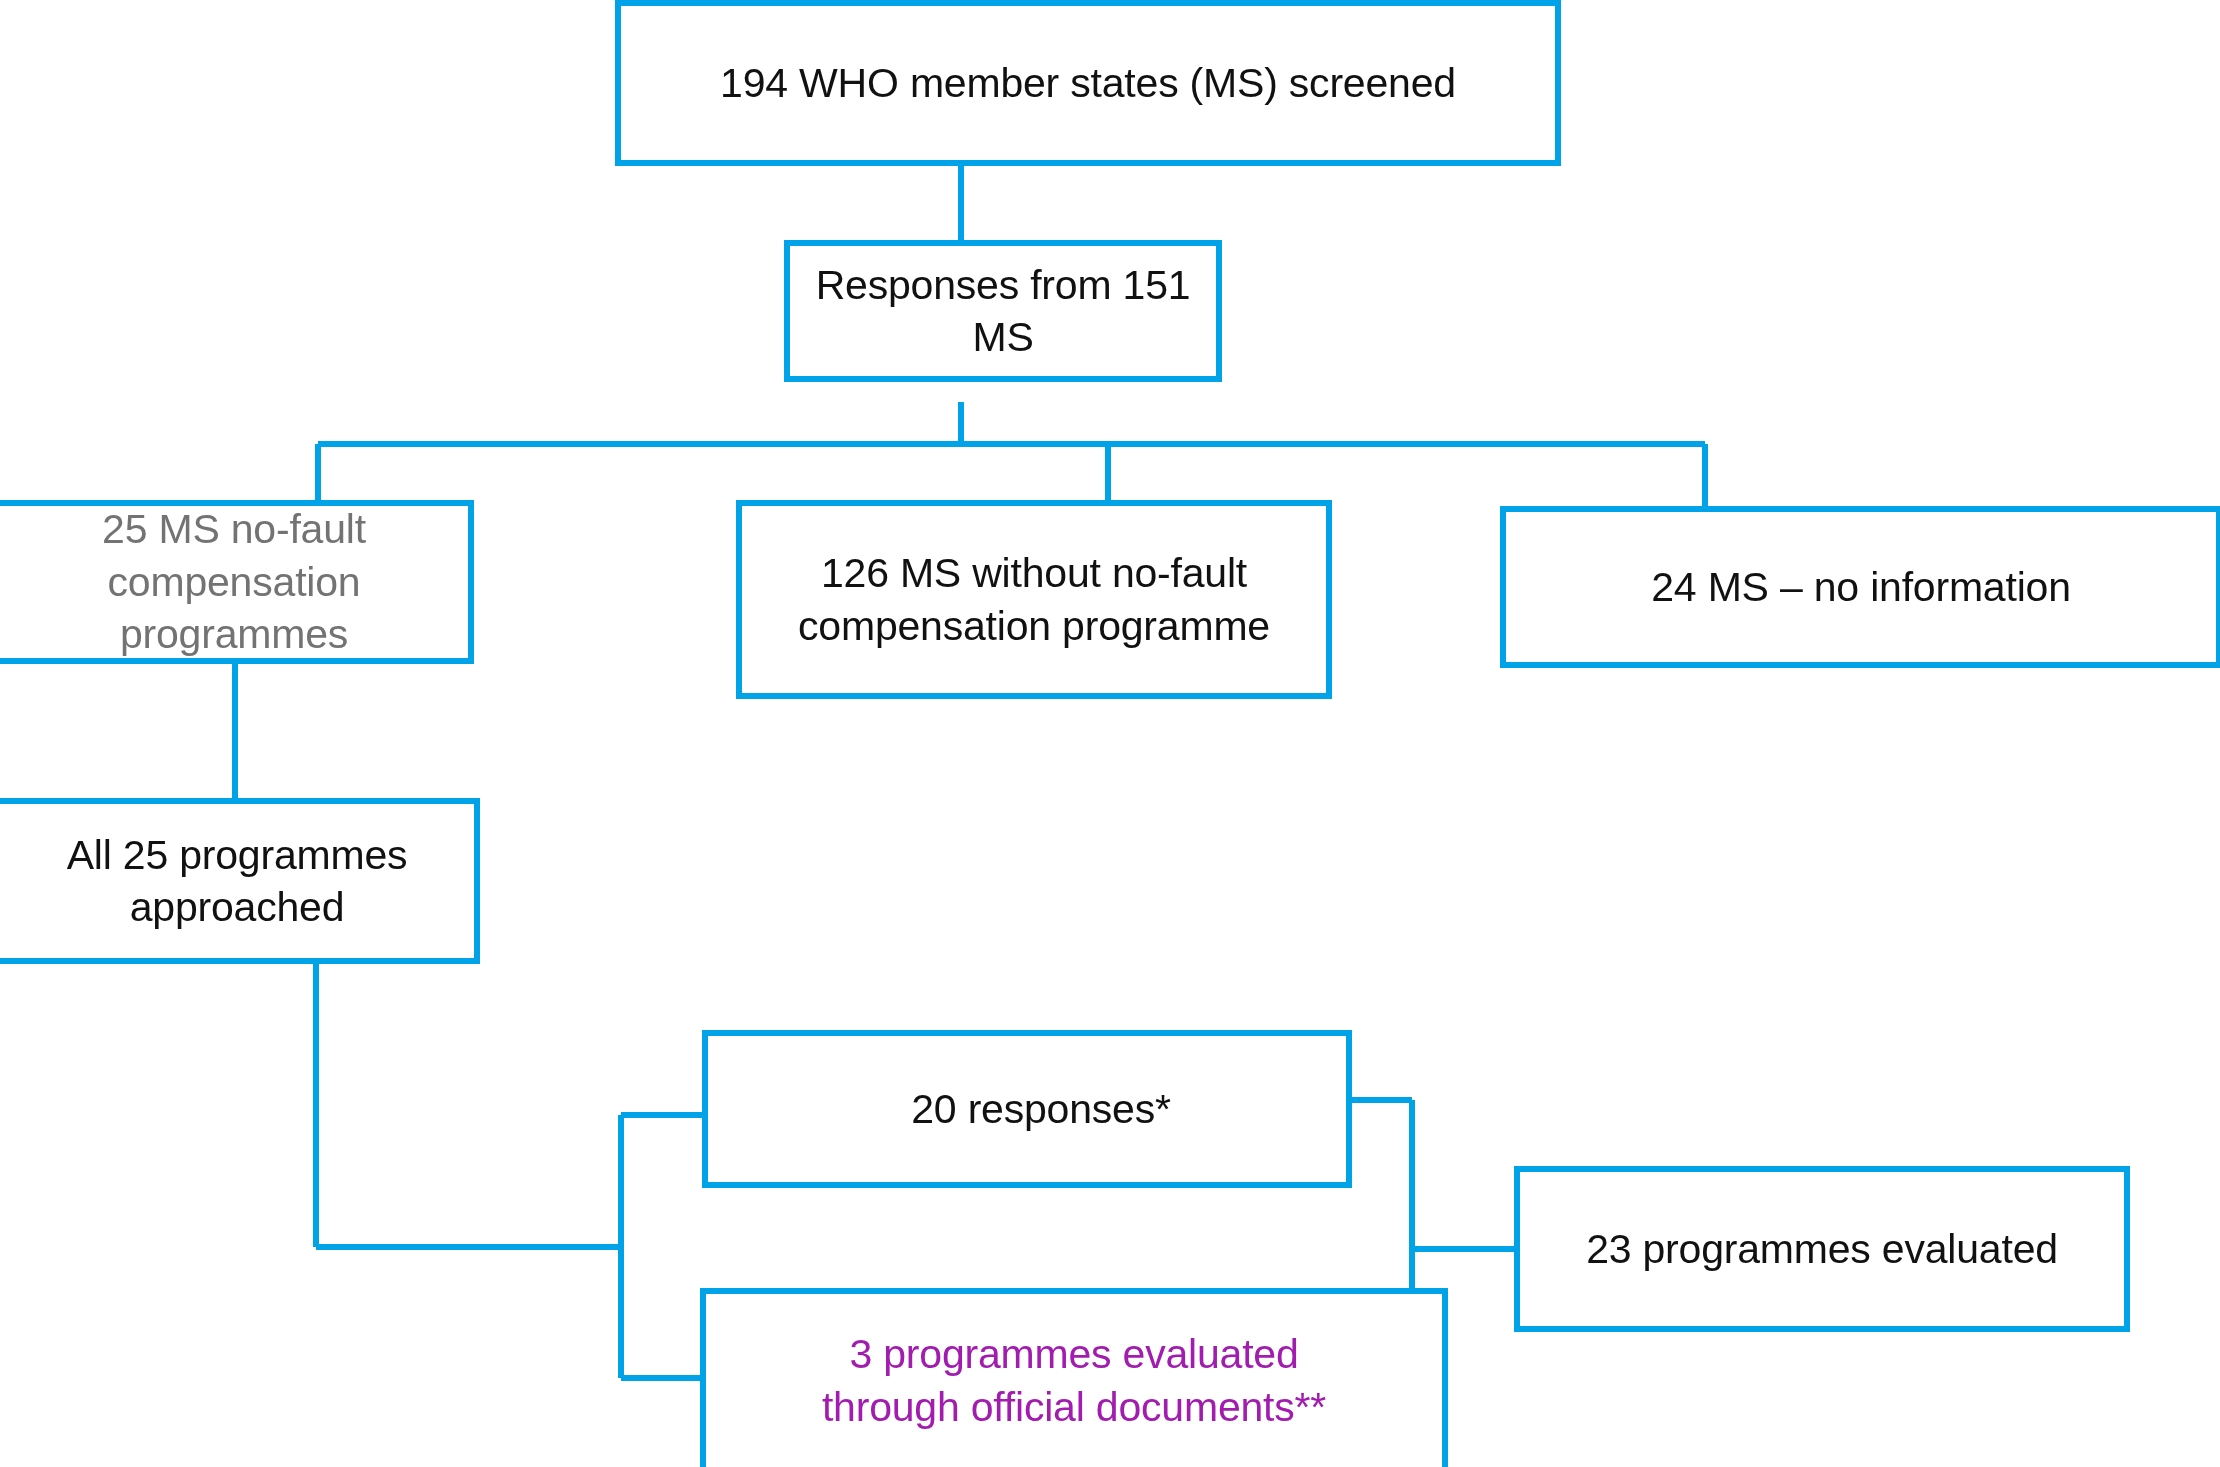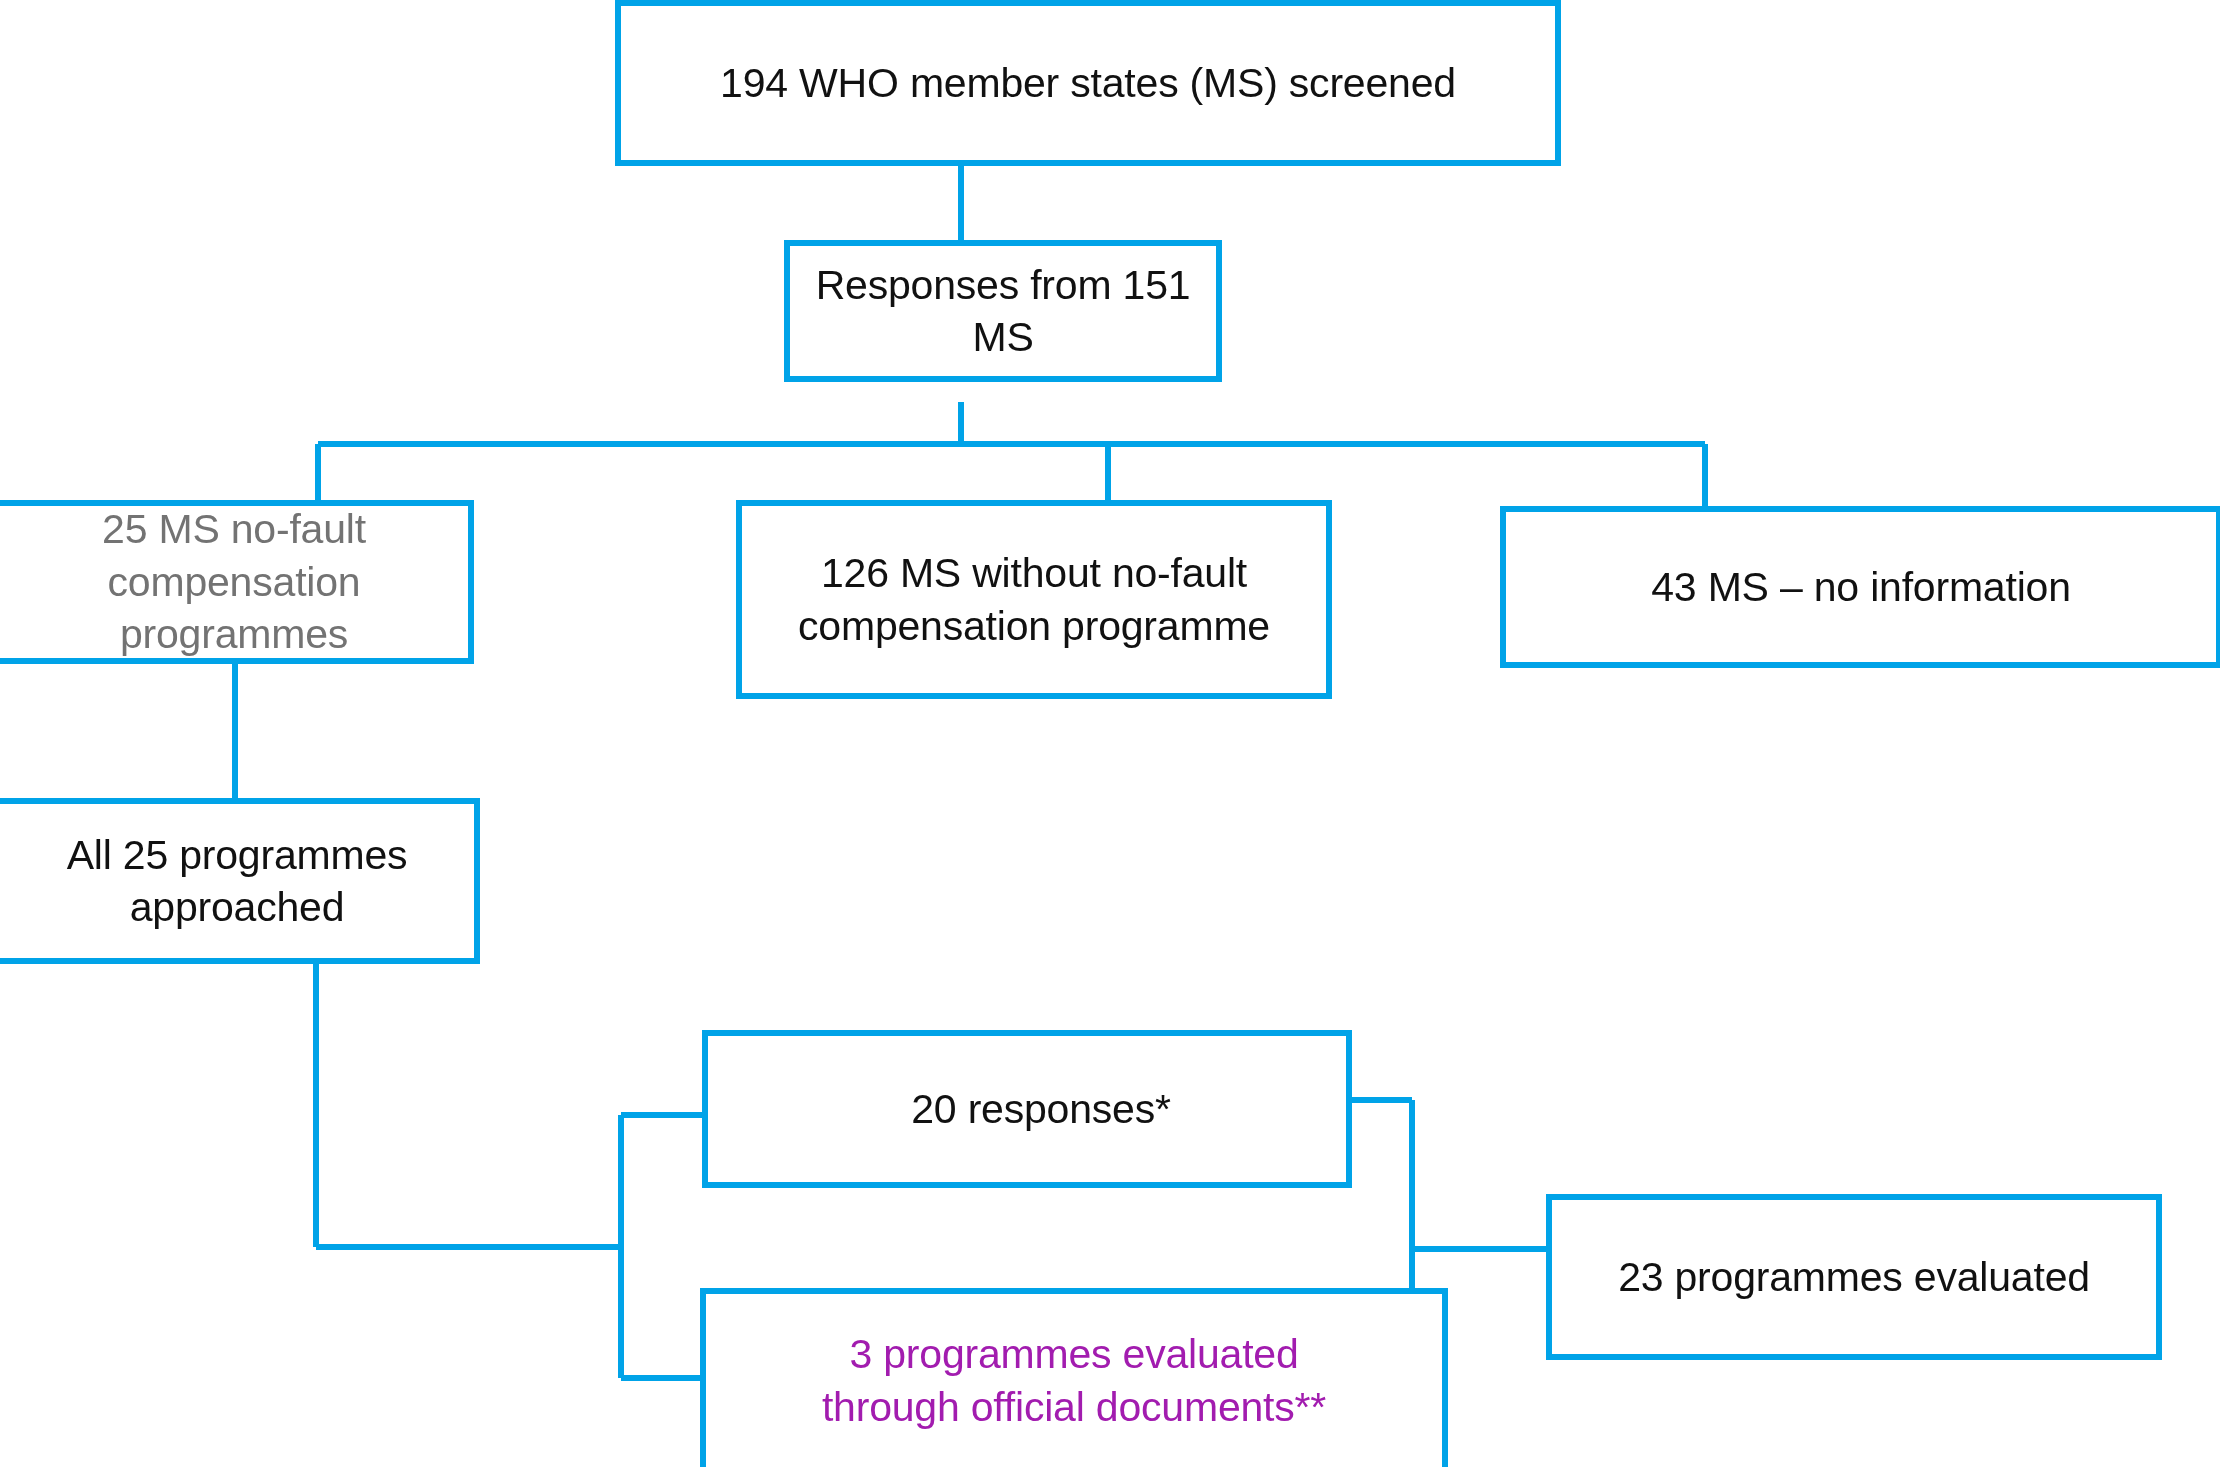--- a/index.html
+++ b/index.html
@@ -49,21 +49,21 @@
   }
   
   #node-screened      { left: 615px;  top: 0px;    width: 946px;  height: 166px; }
   #node-responses     { left: 784px;  top: 240px;  width: 438px;  height: 142px; }
   #node-nofault       { left: -6px;   top: 500px;  width: 480px;  height: 164px; }
   #node-without       { left: 736px;  top: 500px;  width: 596px;  height: 199px; }
   #node-noinfo        { left: 1500px; top: 506px;  width: 722px;  height: 162px; }
   #node-approached    { left: -6px;   top: 798px;  width: 486px;  height: 166px; }
   #node-responses20   { left: 702px;  top: 1030px; width: 650px;  height: 158px; padding-left: 28px; }
   #node-official      { left: 700px;  top: 1288px; width: 748px;  height: 185px; }
-  #node-evaluated23   { left: 1546px; top: 1166px; width: 616px;  height: 166px; margin-top: 28px; }
+  #node-evaluated23   { left: 1514px; top: 1166px; width: 616px;  height: 166px; }
 </style>
 </head>
 <body style="background: rgb(255, 255, 255);">
 
 <div id="canvas" style="--accent: #00a3e8; background: rgb(255, 255, 255);">
 
   <svg class="connectors" viewBox="0 0 2220 1467" width="2220" height="1467" xmlns="http://www.w3.org/2000/svg">
     <g stroke="#00a3e8" stroke-width="6" fill="none" stroke-linecap="butt">
 
       <line x1="961" y1="166" x2="961" y2="240"></line>
@@ -111,21 +111,21 @@
     <span class="label" style="color: #737373;">25 MS no-fault
 compensation programmes</span>
   </div>
 
   <div class="node" id="node-without">
     <span class="label" style="color: rgb(17, 17, 17);">126 MS without no-fault
 compensation programme</span>
   </div>
 
   <div class="node" id="node-noinfo">
-    <span class="label" style="color: rgb(17, 17, 17);">43 MS – no information</span>
+    <span class="label" style="color: rgb(17, 17, 17);">24 MS – no information</span>
   </div>
 
   <div class="node" id="node-approached">
     <span class="label" style="color: rgb(17, 17, 17);">All 25 programmes
 approached</span>
   </div>
 
   <div class="node" id="node-responses20">
     <span class="label" style="color: rgb(17, 17, 17);">20 responses*</span>
   </div>

